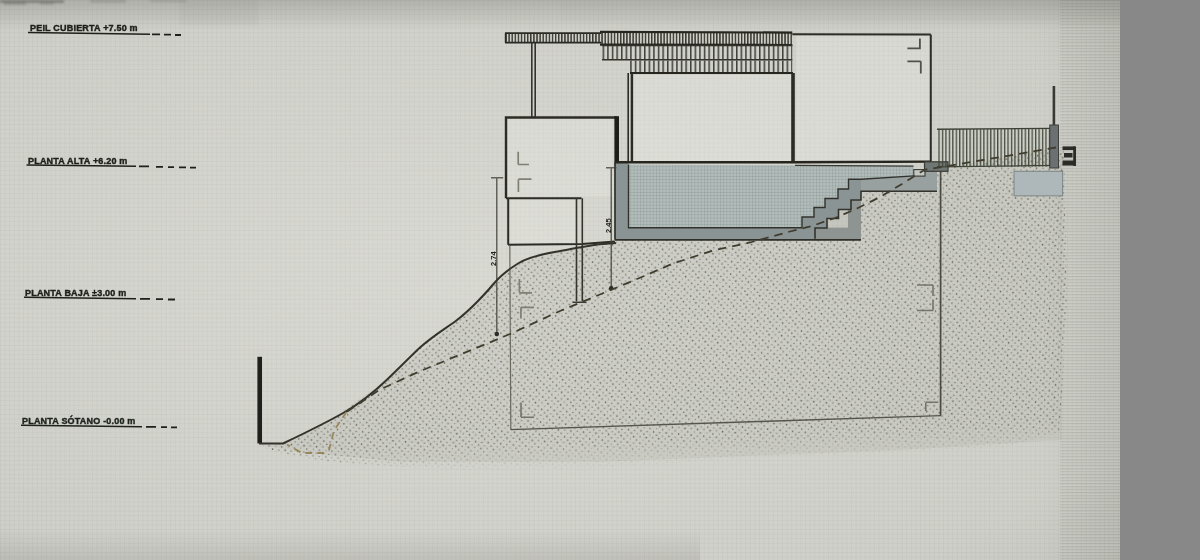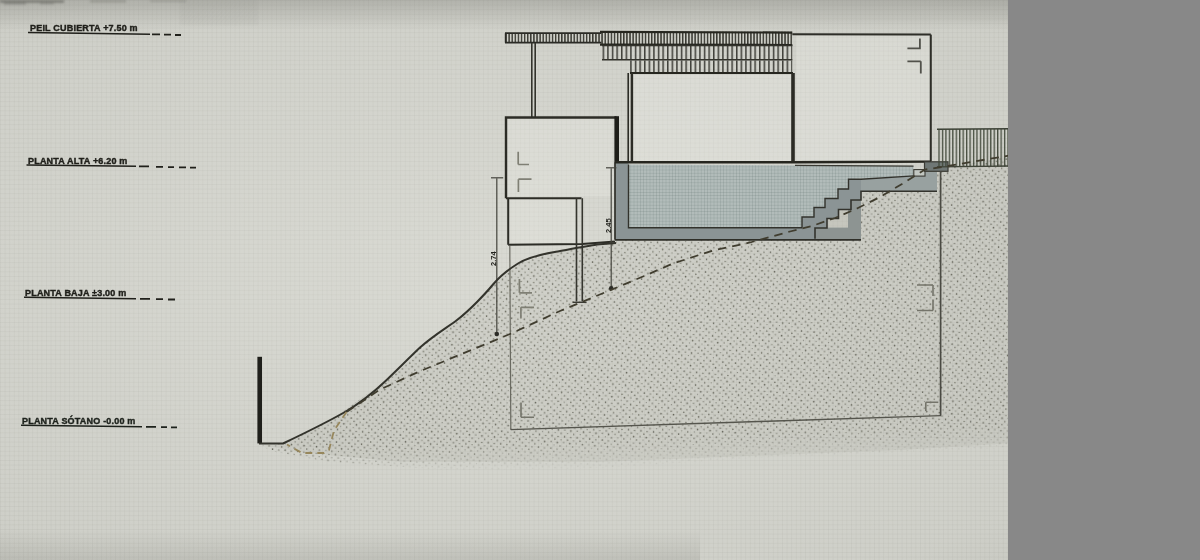--- a/index.html
+++ b/index.html
@@ -1,16 +1,16 @@
 <!DOCTYPE html>
 <html><head>
 <meta charset="utf-8">
 <style>
 html,body{margin:0;padding:0;background:#888;}
-#page{position:relative;width:1008px;height:560px;overflow:hidden;background:#fca5a5;font-family:"Liberation Sans",sans-serif;}
+#page{position:relative;width:1120px;height:560px;overflow:hidden;background:#fca5a5;font-family:"Liberation Sans",sans-serif;}
 #page svg{position:absolute;left:0;top:0;}
 </style>
 </head>
 <body>
 <div id="page">
 <svg width="1200" height="560" viewBox="0 0 1200 560">
 <defs>
 <pattern id="pgrid" width="4.6" height="4.6" patternUnits="userSpaceOnUse">
   <path d="M0 0H4.6M0 0V4.6" stroke="rgba(118,118,108,0.21)" stroke-width="0.8" fill="none"></path>
 </pattern>

